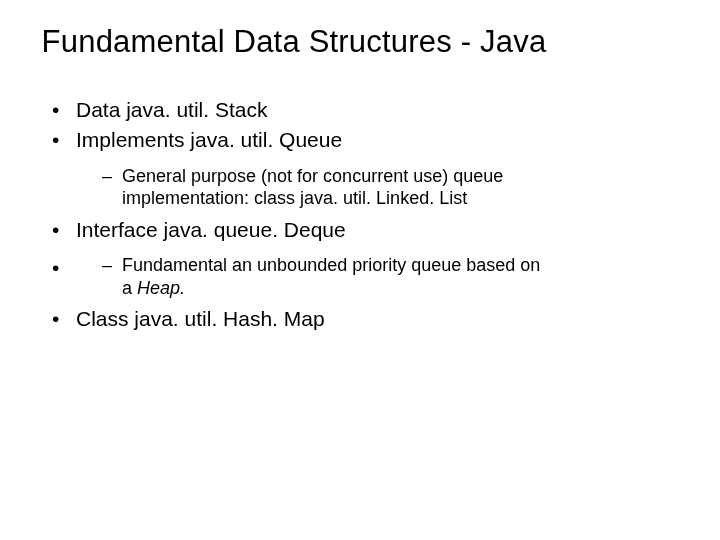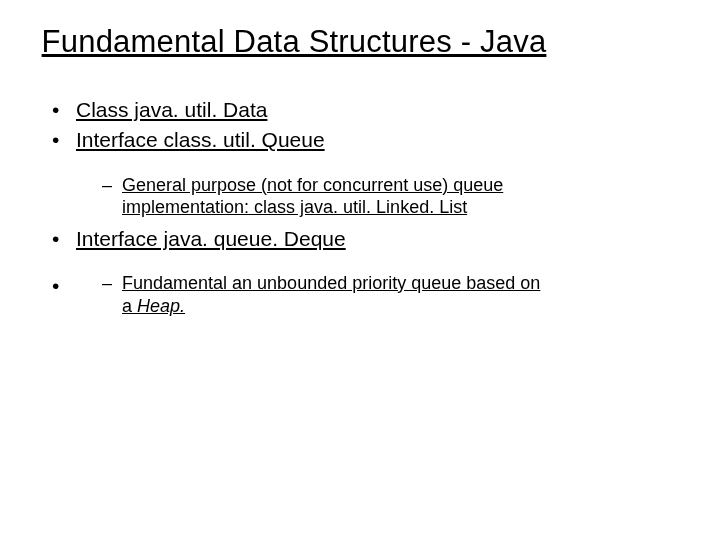--- a/index.html
+++ b/index.html
@@ -9,21 +9,20 @@
     height: 540px;
     background: #ffffff;
     font-family: Arial, Helvetica, sans-serif;
     color: #000000;
   }
   .slide {
     box-sizing: border-box;
     width: 588px;
     height: 540px;
     padding: 24px 40px 0 40px;
-    text-decoration: underline;
   }
   .title {
     font-size: 31px;
     font-weight: 400;
     text-align: center;
     margin: 0 0 36px 0;
     letter-spacing: 0.2px;
   }
   ul.level1 {
     list-style: none;
@@ -39,21 +38,21 @@
   }
   ul.level1 > li::before {
     content: "•";
     position: absolute;
     left: 4px;
     top: 0;
     font-size: 21px;
   }
   ul.level2 {
     list-style: none;
-    margin: 19px 0 6px 0;
+    margin: 10px 0 6px 0;
     padding: 0 0 0 26px;
   }
   ul.level2 > li {
     font-size: 18px;
     line-height: 1.25;
     padding-left: 20px;
     position: relative;
   }
   ul.level2 > li::before {
     content: "–";
@@ -67,40 +66,43 @@
 </style>
 </head>
 <body>
 
 <div class="slide">
   <h1 class="title">Fundamental Data Structures - Java</h1>
 
   <ul class="level1">
 
     <li>
-      <span>Class java. util. Data</span>
+      <span>Data java. util. Stack</span>
     </li>
 
     <li>
-      <span>Interface class. util. Queue</span>
+      <span>Implements java. util. Queue</span>
       <ul class="level2">
         <li>
           <span>General purpose (not for concurrent use) queue implementation: class java. util. Linked. List</span>
         </li>
       </ul>
     </li>
 
     <li>
       <span>Interface java. queue. Deque</span>
     </li>
 
     <li>
       <ul class="level2">
         <li>
           <span>Fundamental an unbounded priority queue based on a </span><span class="italic">Heap.</span><span></span>
         </li>
       </ul>
     </li>
 
 
+    <li>
+      <span>Class java. util. Hash. Map</span>
+    </li>
 
   </ul>
 </div>
 
 </body></html>

